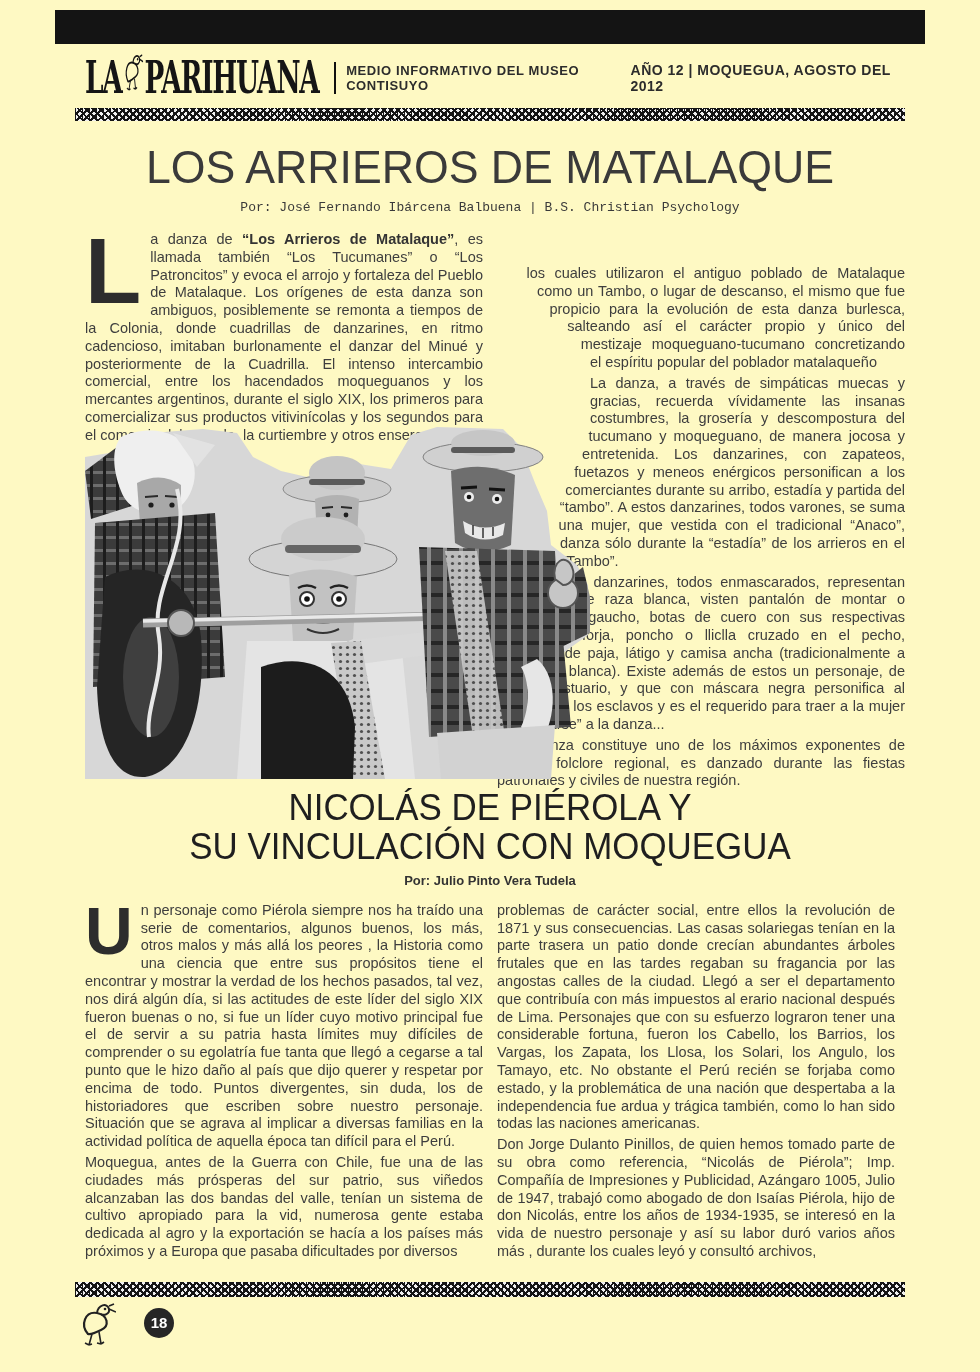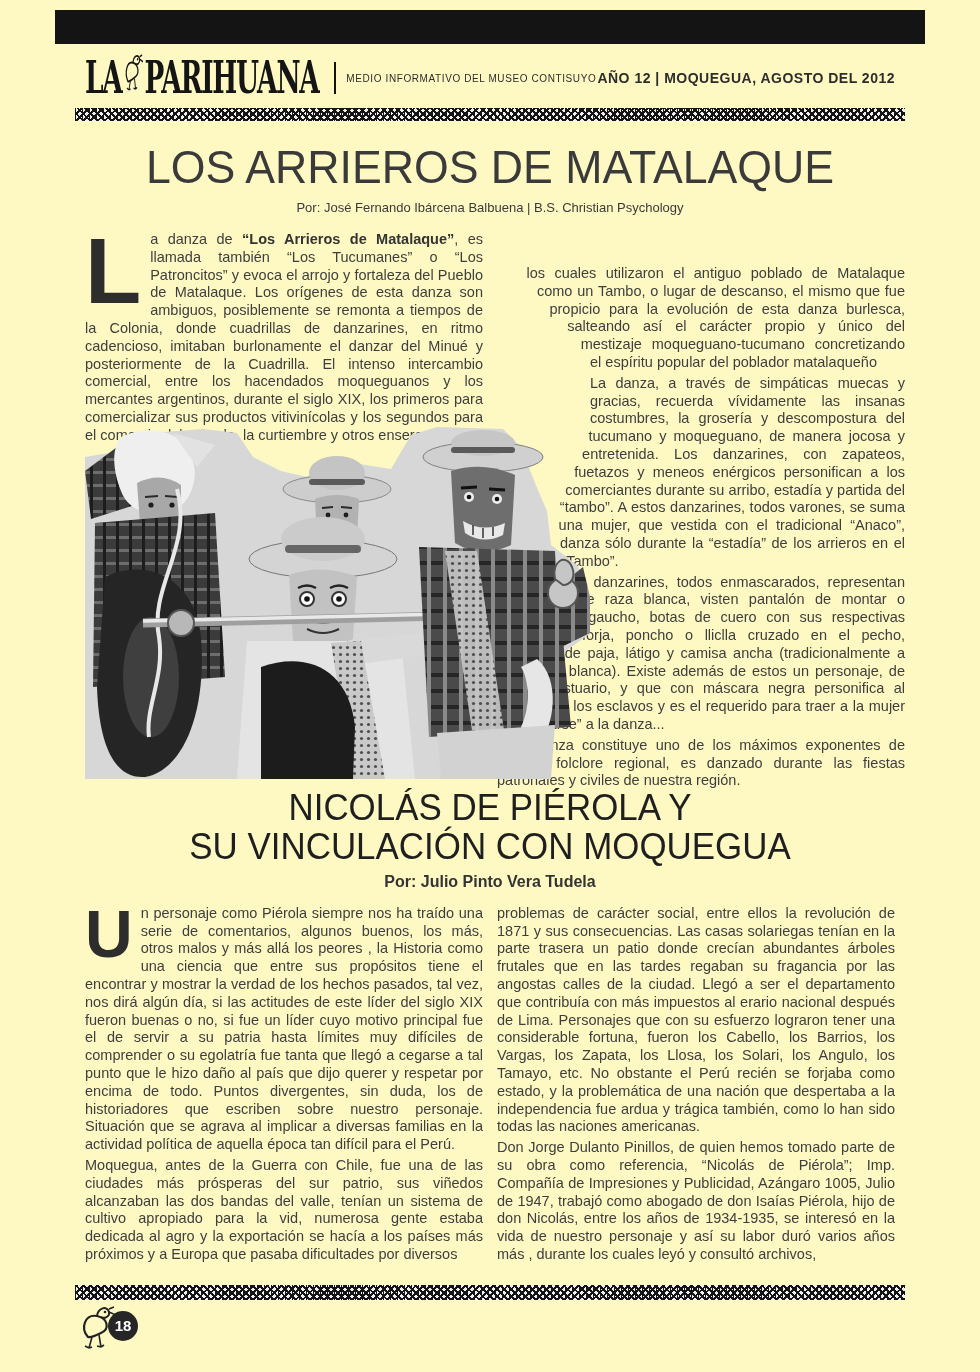--- a/index.html
+++ b/index.html
@@ -5,47 +5,47 @@
   html,body{margin:0;padding:0;background:#e9e9e9;}
   .page{position:relative;width:980px;height:1372px;background:#fef9c3;overflow:hidden;
         font-family:"Liberation Sans",sans-serif;color:#3e3e3e;}
   .topbar{margin:10px 55px 0;height:34px;background:#141414;}
   .header-row{margin:12px 85px 0;display:flex;align-items:center;height:44px;}
   .masthead{font-family:"DejaVu Serif",serif;font-weight:700;font-size:44px;color:#151515;
             letter-spacing:-2px;transform:scaleX(0.60);transform-origin:left center;
             white-space:nowrap;display:flex;align-items:center;line-height:1;}
   .masthead .bird{margin:0 2px 6px 2px;}
   .head-divider{width:2px;height:32px;background:#111;margin:0 10px 0 -140px;}
-  .tagline{font-size:10px;letter-spacing:.6px;color:#2c2c2c;font-weight:400;}
+  .tagline{font-size:13px;letter-spacing:.6px;color:#2c2c2c;font-weight:700;}
   .issue{margin-left:auto;font-size:14px;letter-spacing:.5px;color:#2c2c2c;font-weight:700;}
   .band{background-color:#f0f0f0;
         background-image:repeating-linear-gradient(45deg,#151515 0 2px,transparent 2px 5px),
                          repeating-linear-gradient(-45deg,#151515 0 2px,transparent 2px 5px),
                          repeating-linear-gradient(90deg,#151515 0 1px,transparent 1px 7px);}
   .band-top{margin:8px 75px 0;height:13px;}
   .band-bottom{margin:18px 75px 0;height:15px;}
   .a1-title{margin:22px 60px 0;text-align:center;font-size:47px;line-height:1;color:#3a3a3a;
             font-weight:400;transform:scaleX(0.95);letter-spacing:0;}
-  .a1-byline{margin:10px 0 4px;text-align:center;font-size:13px;color:#3a3a3a;}
+  .a1-byline{margin:10px 0 4px;text-align:center;font-size:13px;color:#3a3a3a;font-family:Liberation Mono, monospace;}
   .a1-body{margin:16px 85px 0;position:relative;height:548px;}
   .colL{position:absolute;left:0;top:0;width:398px;}
   .colR{position:absolute;left:412px;top:0;width:408px;margin-top:34px;}
   .body-p{margin:0 0 3px;font-size:14.5px;line-height:17.8px;text-align:justify;color:#3e3e3e;}
   .dropcap{float:left;font-size:92px;line-height:70px;font-weight:700;margin:5px 9px 0 0;color:#2d2d2d;}
   .dropcap-sm{float:left;font-size:66px;line-height:50px;font-weight:700;margin:4px 8px 0 0;color:#2d2d2d;}
   .photo{position:absolute;left:0;top:196px;width:505px;height:352px;}
   .photo-spacer{float:left;width:100px;height:313px;margin-top:220px;
       shape-outside:polygon(0px 0px,15px 0px,30px 30px,48px 56px,70px 78px,88px 104px,88px 158px,78px 186px,60px 222px,55px 250px,60px 313px,0px 313px);
       shape-margin:5px;}
   .a2-title{margin:10px 0 0;text-align:center;font-size:36px;line-height:1.08;color:#1f1f1f;
             font-weight:400;transform:scaleX(0.97);}
-  .a2-byline{margin:6px 0 0;text-align:center;font-size:16px;color:#333;font-weight:700;}
+  .a2-byline{margin:6px 0 0;text-align:center;font-size:13px;color:#333;font-weight:700;}
   .a2-cols{margin:14px 85px 0;display:flex;gap:14px;}
   .a2-col{flex:1;}
-  .footer-mark{margin:3px 0 0 76px;display:flex;align-items:flex-start;height:48px;position:relative;}
+  .footer-mark{margin:3px 0 0 76px;display:flex;align-items:flex-start;height:48px;position:relative;gap:36px;}
   .pagecirc{width:30px;height:30px;border-radius:50%;background:#262626;color:#fff;display:flex;
             align-items:center;justify-content:center;font-size:15px;font-weight:700;
             margin:8px 0 0 -8px;}
   b{color:#333;}
 </style>
 </head>
 <body>
 
 <div class="page">
 

